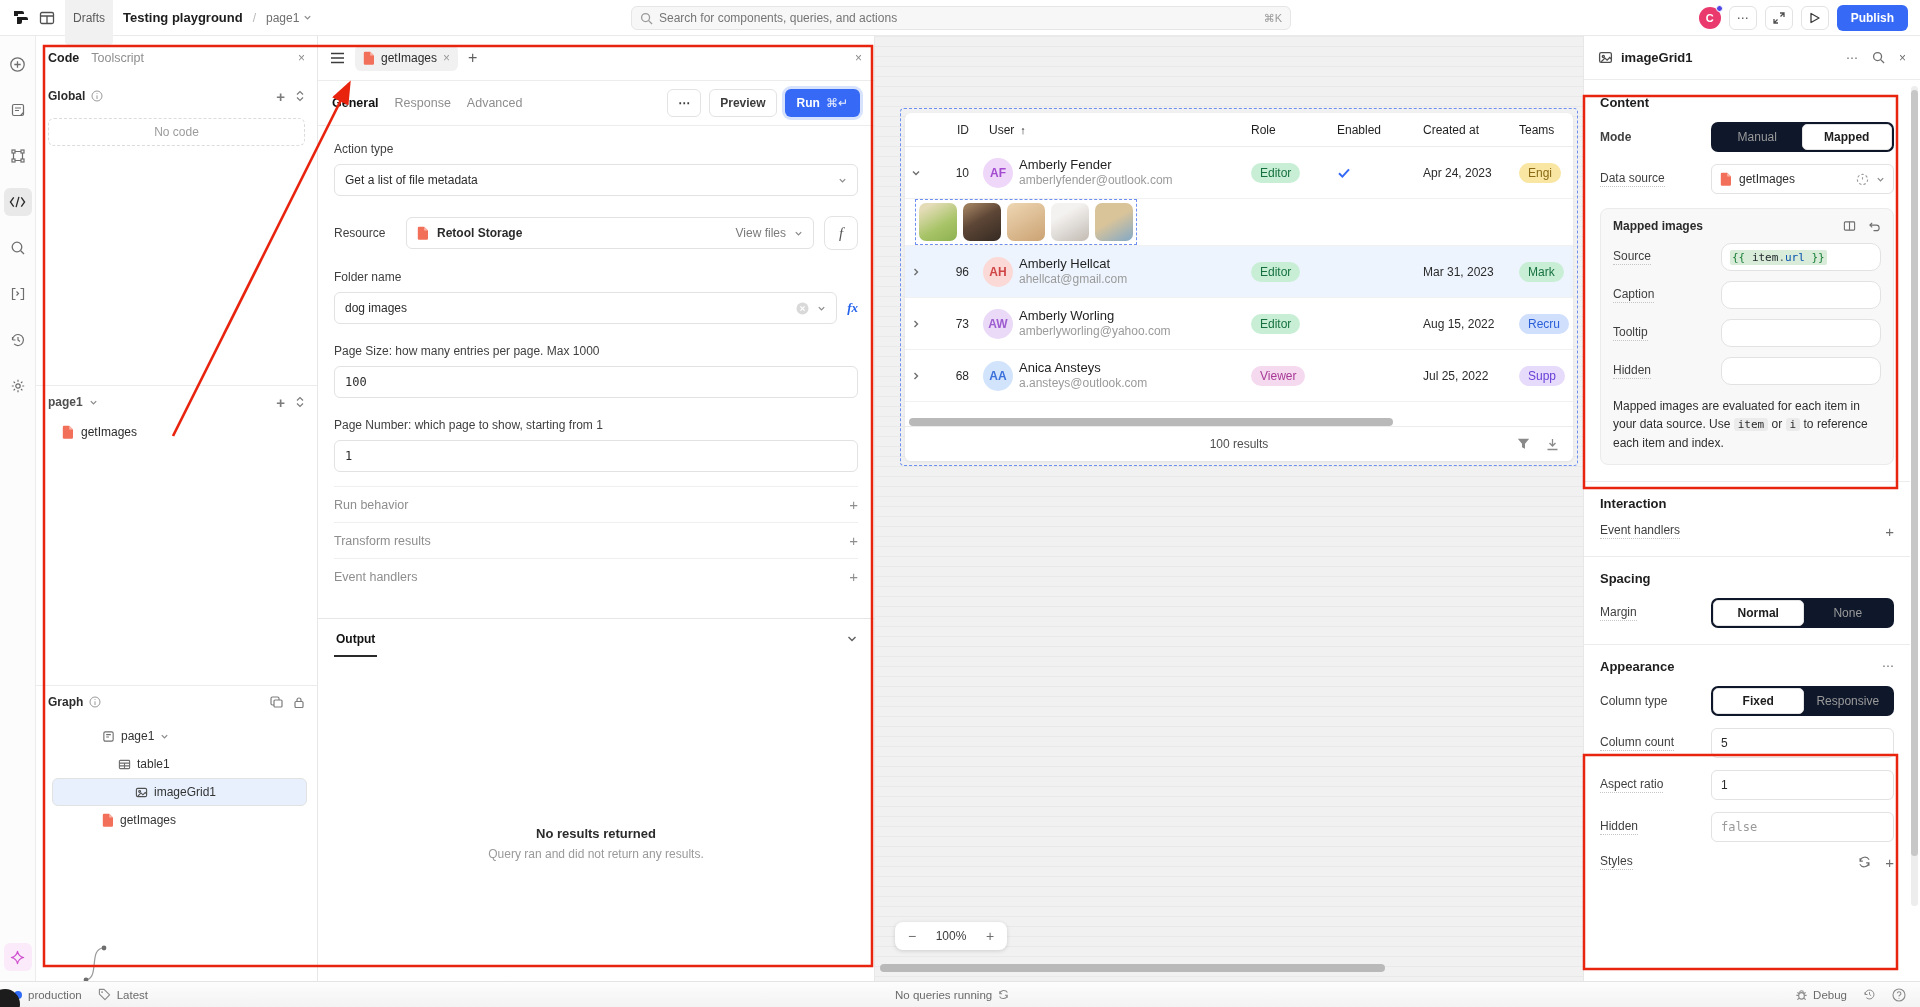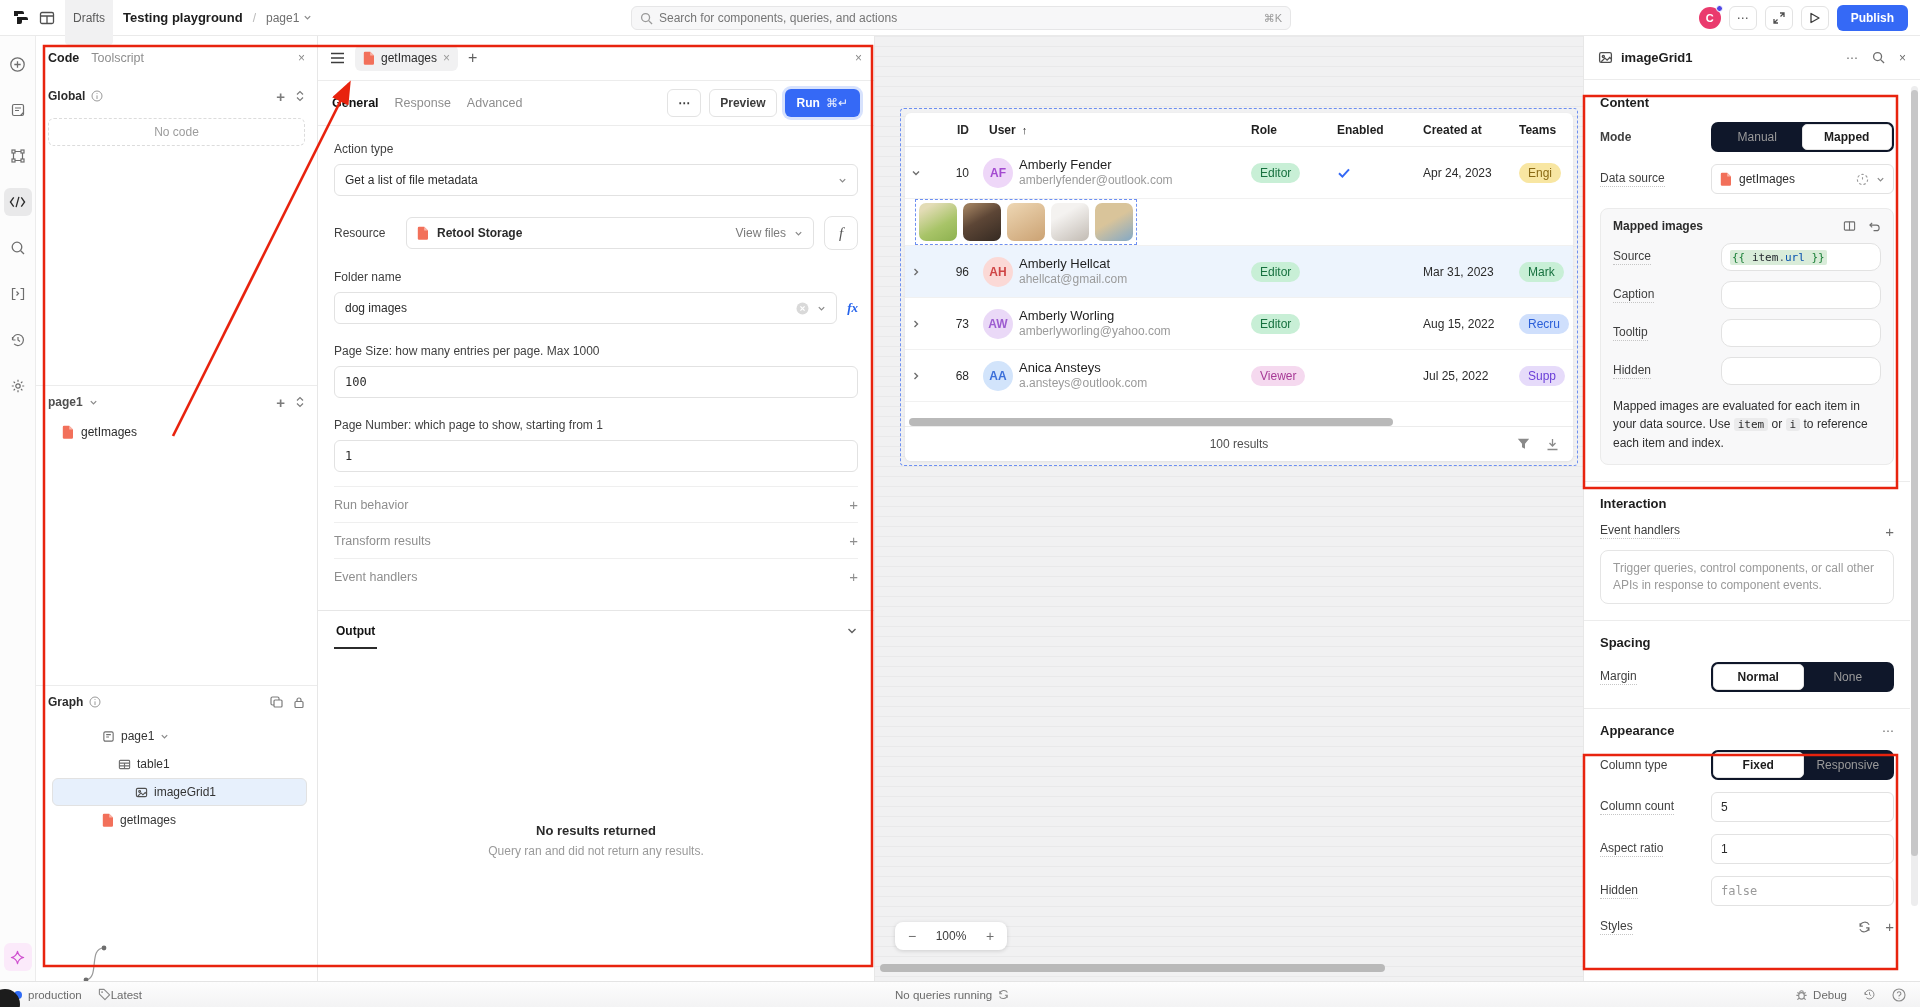--- a/index.html
+++ b/index.html
@@ -64,34 +64,34 @@
   .qe-form{padding:16px 16px 0 16px}
   .frow{margin-bottom:20px}
   .flabel{color:#3f3f3f;margin-bottom:8px}
   .sel{height:32px;border:1px solid #e2e2e2;border-radius:6px;background:#fff;display:flex;align-items:center;padding:0 10px;gap:8px;color:#2b2b2b}
   .sel .hint{margin-left:auto;color:#7a7a7a}
   .inp{height:32px;width:100%;border:1px solid #e2e2e2;border-radius:6px;padding:0 10px;font-family:"DejaVu Sans Mono",monospace;font-size:12px;color:#2b2b2b;outline:none;background:#fff}
   .fxbtn{width:34px;height:34px;border:1px solid #e3e3e3;border-radius:8px;display:flex;align-items:center;justify-content:center;color:#555;font-style:italic;font-family:"Liberation Serif",serif;font-size:15px}
   .fxblue{color:#2563eb;font-style:italic;font-family:"Liberation Serif",serif;font-weight:700;font-size:13px}
   .collapse-row{height:36px;display:flex;align-items:center;border-top:1px solid #efefef;color:#8e8e8e;font-size:12.5px}
   .collapse-row .plus{margin-left:auto;color:#8e8e8e;font-size:15px}
-  .qe-output{border-top:1px solid #e6e6e6;margin-top:16px;flex:1;display:flex;flex-direction:column;position:relative}
+  .qe-output{border-top:1px solid #e6e6e6;margin-top:24px;flex:1;display:flex;flex-direction:column;position:relative}
   .out-hdr{height:40px;display:flex;align-items:center;padding:0 16px}
   .out-tab{font-weight:700;color:#121212;border-bottom:2px solid #2b2b2b;padding:11px 2px 9px 2px}
   .out-body{flex:1;position:relative}
   .empty{position:absolute;left:0;right:0;top:52%;text-align:center}
   .empty .t{font-size:13px;font-weight:600;color:#2b2b2b;margin-bottom:6px}
   .empty .s{color:#9a9a9a}
 
   
   .canvas{position:absolute;left:875px;top:36px;width:708px;bottom:26px;background:#f1f1f2;background-image:linear-gradient(rgba(0,0,0,0.03) 1px,transparent 1px);background-size:100% 10px;overflow:hidden;z-index:2}
   .tablew{position:absolute;left:30px;top:77px;width:668px;height:348px;background:#fff;border-radius:6px;box-shadow:0 1px 3px rgba(0,0,0,.07);overflow:hidden}
   .tsel{position:absolute;left:25px;top:72px;width:678px;height:358px;border:1px dashed #6d8ff1;border-radius:4px;pointer-events:none}
   .tgrid{display:grid;grid-template-columns:34px 36px 270px 86px 86px 96px 140px;align-items:center}
-  .thead{height:34px;border-bottom:1px solid #ececec;font-weight:700;color:#1f1f1f}
+  .thead{height:34px;border-bottom:1px solid #ececec;font-weight:400;color:#1f1f1f}
   .trowt{height:52px;border-bottom:1px solid #f1f1f1}
   .cell{padding:0 6px;display:flex;align-items:center;gap:6px}
   .cid{justify-content:flex-end;font-family:"Liberation Sans",sans-serif;color:#2b2b2b}
   .uav{width:30px;height:30px;border-radius:50%;display:flex;align-items:center;justify-content:center;font-weight:700;font-size:12px;flex:none}
   .uname{font-size:13px;color:#1f1f1f;line-height:1.25}
   .umail{font-size:12px;color:#9b9b9b;line-height:1.25;white-space:nowrap}
   .badge{border-radius:10px;padding:3px 9px;font-size:12px;white-space:nowrap}
   .b-editor{background:#c8efd6;color:#17713f}
   .b-viewer{background:#f5d9ef;color:#a73a96}
   .b-yel{background:#f8e6a2;color:#8a6a14}
@@ -759,21 +759,20 @@
       </div>
       <div class="helptext"><span>Mapped images are evaluated for each item in your data source. Use </span><span class="chip">item</span><span> or </span><span class="chip">i</span><span> to reference each item and index.</span></div>
     </div>
 
     <div class="idivider"></div>
     <div class="isec-title" style="margin-top:14px">Interaction</div>
     <div class="irow">
       <span class="ilabel dl">Event handlers</span>
       <span style="color:#6e6e6e;font-size:15px">+</span>
     </div>
-    <div class="phbox">Trigger queries, control components, or call other APIs in response to component events.</div>
 
     <div class="idivider"></div>
     <div class="isec-title" style="margin-top:14px">Spacing</div>
     <div class="irow">
       <span class="ilabel dl">Margin</span>
       <span class="segm">
         <span class="sg on">Normal</span>
         <span class="sg">None</span>
       </span>
     </div>
@@ -819,21 +818,21 @@
     </div>
 </div>
 
 <div class="status">
   <span class="bubble"></span>
   <span class="l">
     <span class="row" style="gap:6px">
       <span class="envdot"></span>
       <span>production</span>
     </span>
-    <span class="row" style="">
+    <span class="row" style="gap:6px">
       <span class="icn">
           <svg width="13" height="13" viewBox="0 0 14 14" fill="none" stroke="#8a8a8a" stroke-width="1.2">
             <path d="M1.5 6.5v-5h5l6 6-5 5z" stroke-linejoin="round"></path>
             <circle cx="4.4" cy="4.4" r="1" fill="#8a8a8a" stroke="none"></circle>
           </svg>
         </span>
       <span>Latest</span>
     </span>
   </span>
   <span class="mid">

